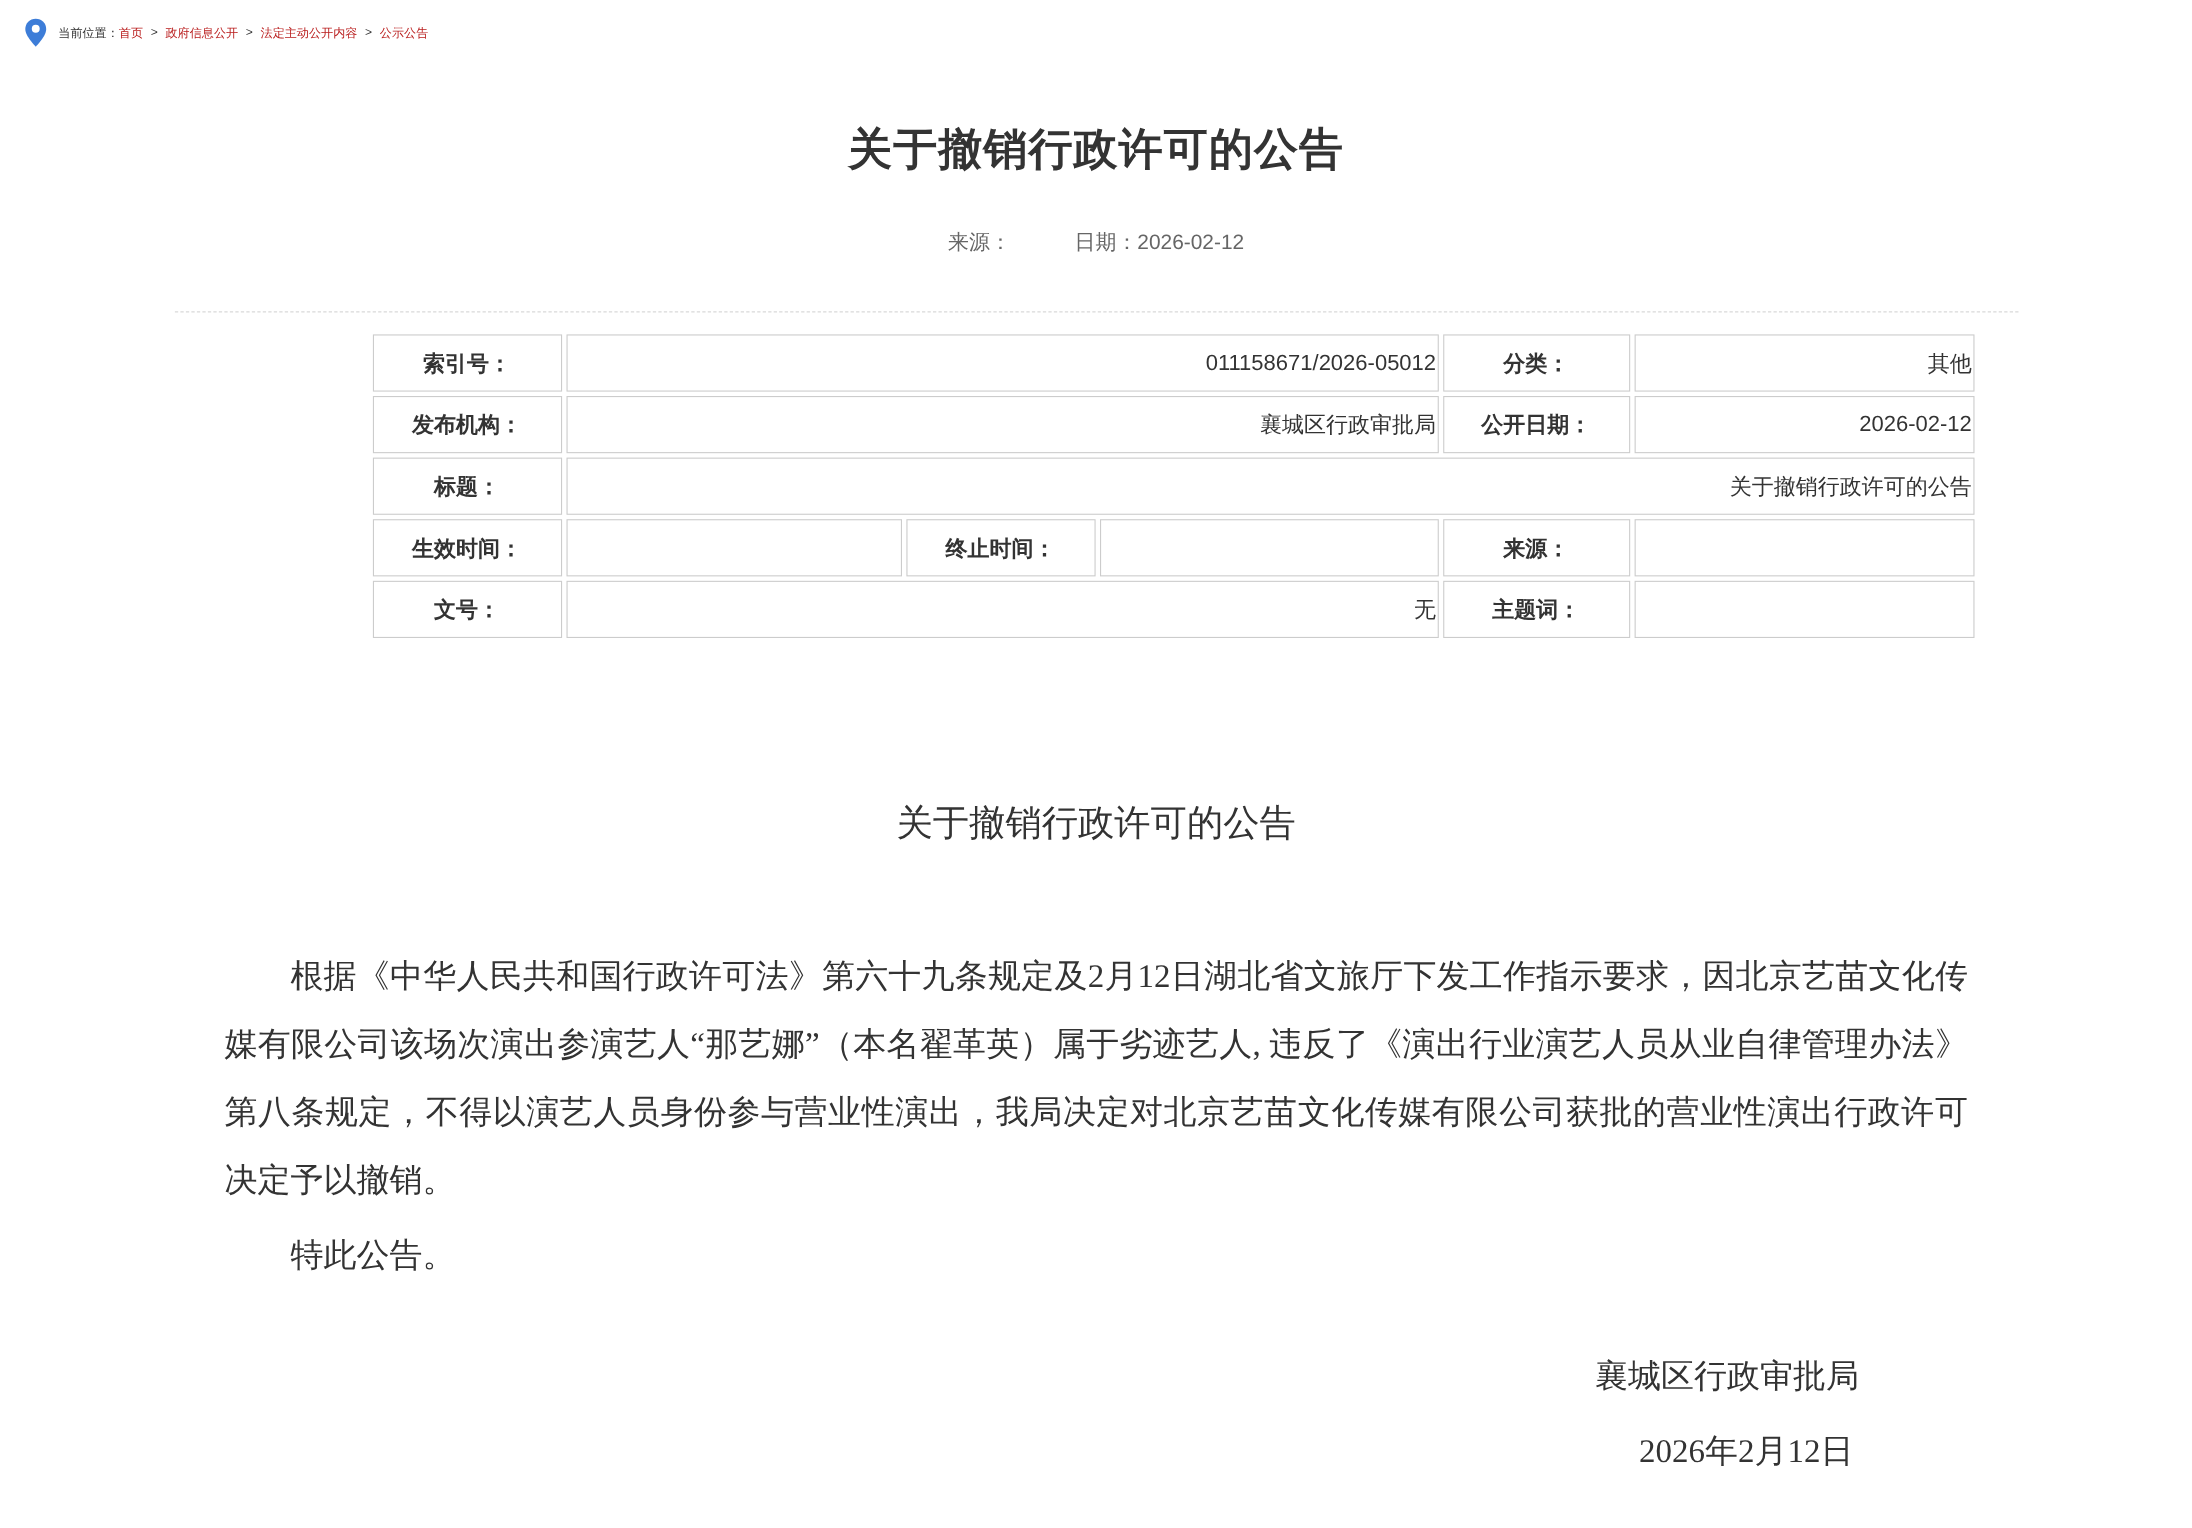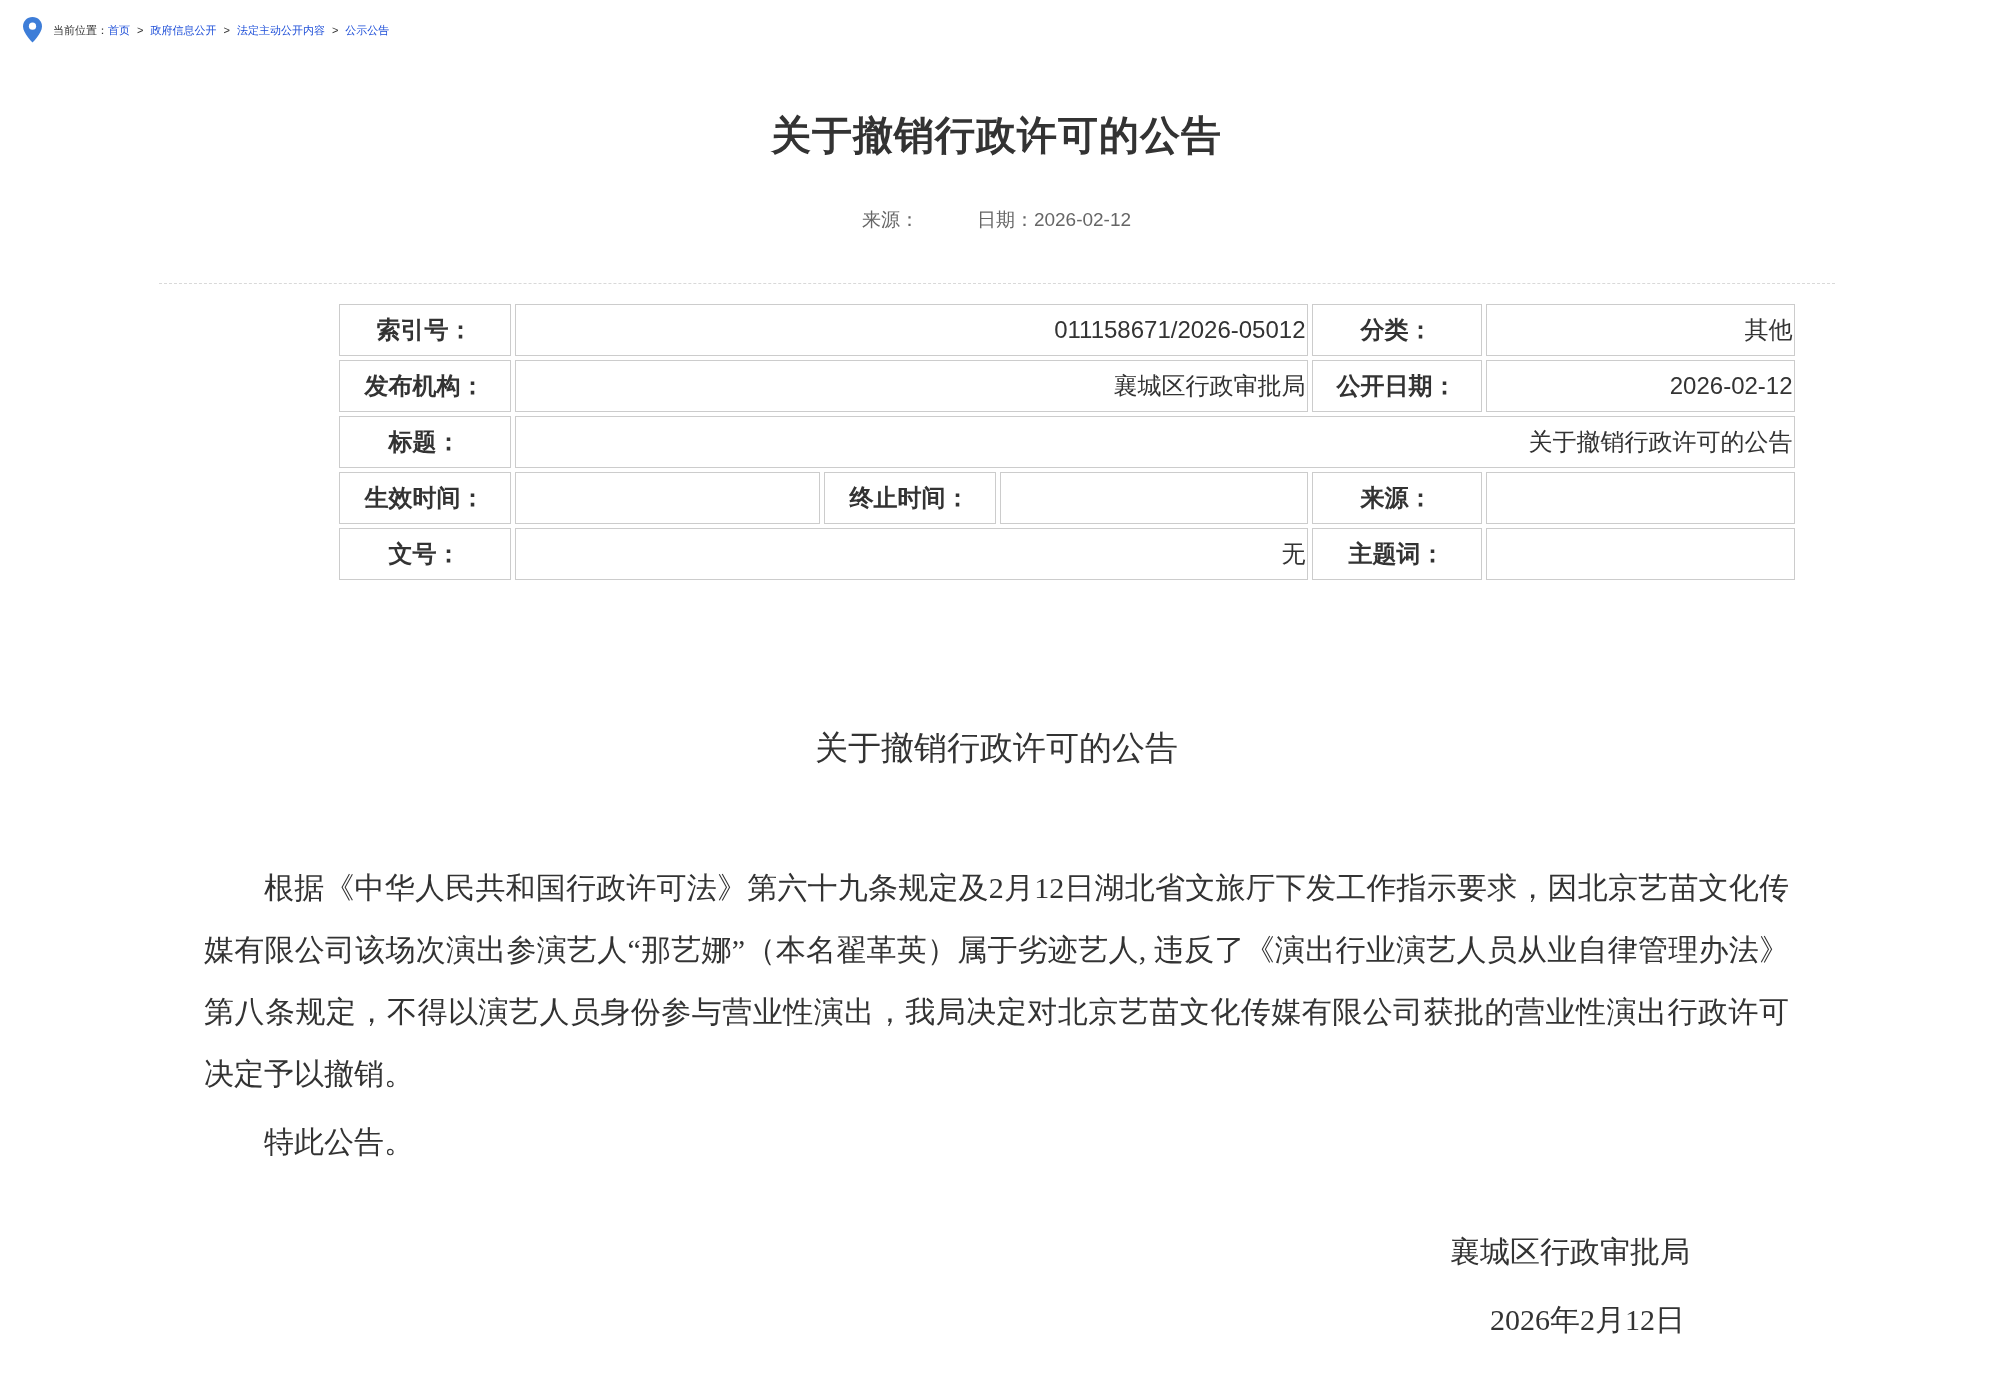--- a/index.html
+++ b/index.html
@@ -16,21 +16,21 @@
   
   .breadcrumb {
     display: flex;
     align-items: center;
     padding: 16px 0 0 22px;
     font-size: 11px;
     color: #333333;
   }
   .breadcrumb .pin { margin-right: 10px; display: inline-flex; }
   .breadcrumb a {
-    color: #1d4ed8;
+    color: #b91c1c;
     text-decoration: none;
     cursor: pointer;
   }
   .breadcrumb .sep { margin: 0 7px; color: #333333; }
 
   
   .page-title {
     text-align: center;
     font-size: 40px;
     font-weight: bold;
@@ -56,21 +56,21 @@
   table.info {
     border-collapse: separate;
     border-spacing: 4px;
     table-layout: fixed;
     margin-left: 176px;
     width: 1464px;
   }
   table.info td {
     border: 1px solid #cccccc;
     height: 48px;
-    font-size: 24px;
+    font-size: 20px;
     color: #333333;
     background: #ffffff;
     overflow: hidden;
     white-space: nowrap;
   }
   td.lbl {
     font-weight: bold;
     text-align: center;
   }
   td.val {

